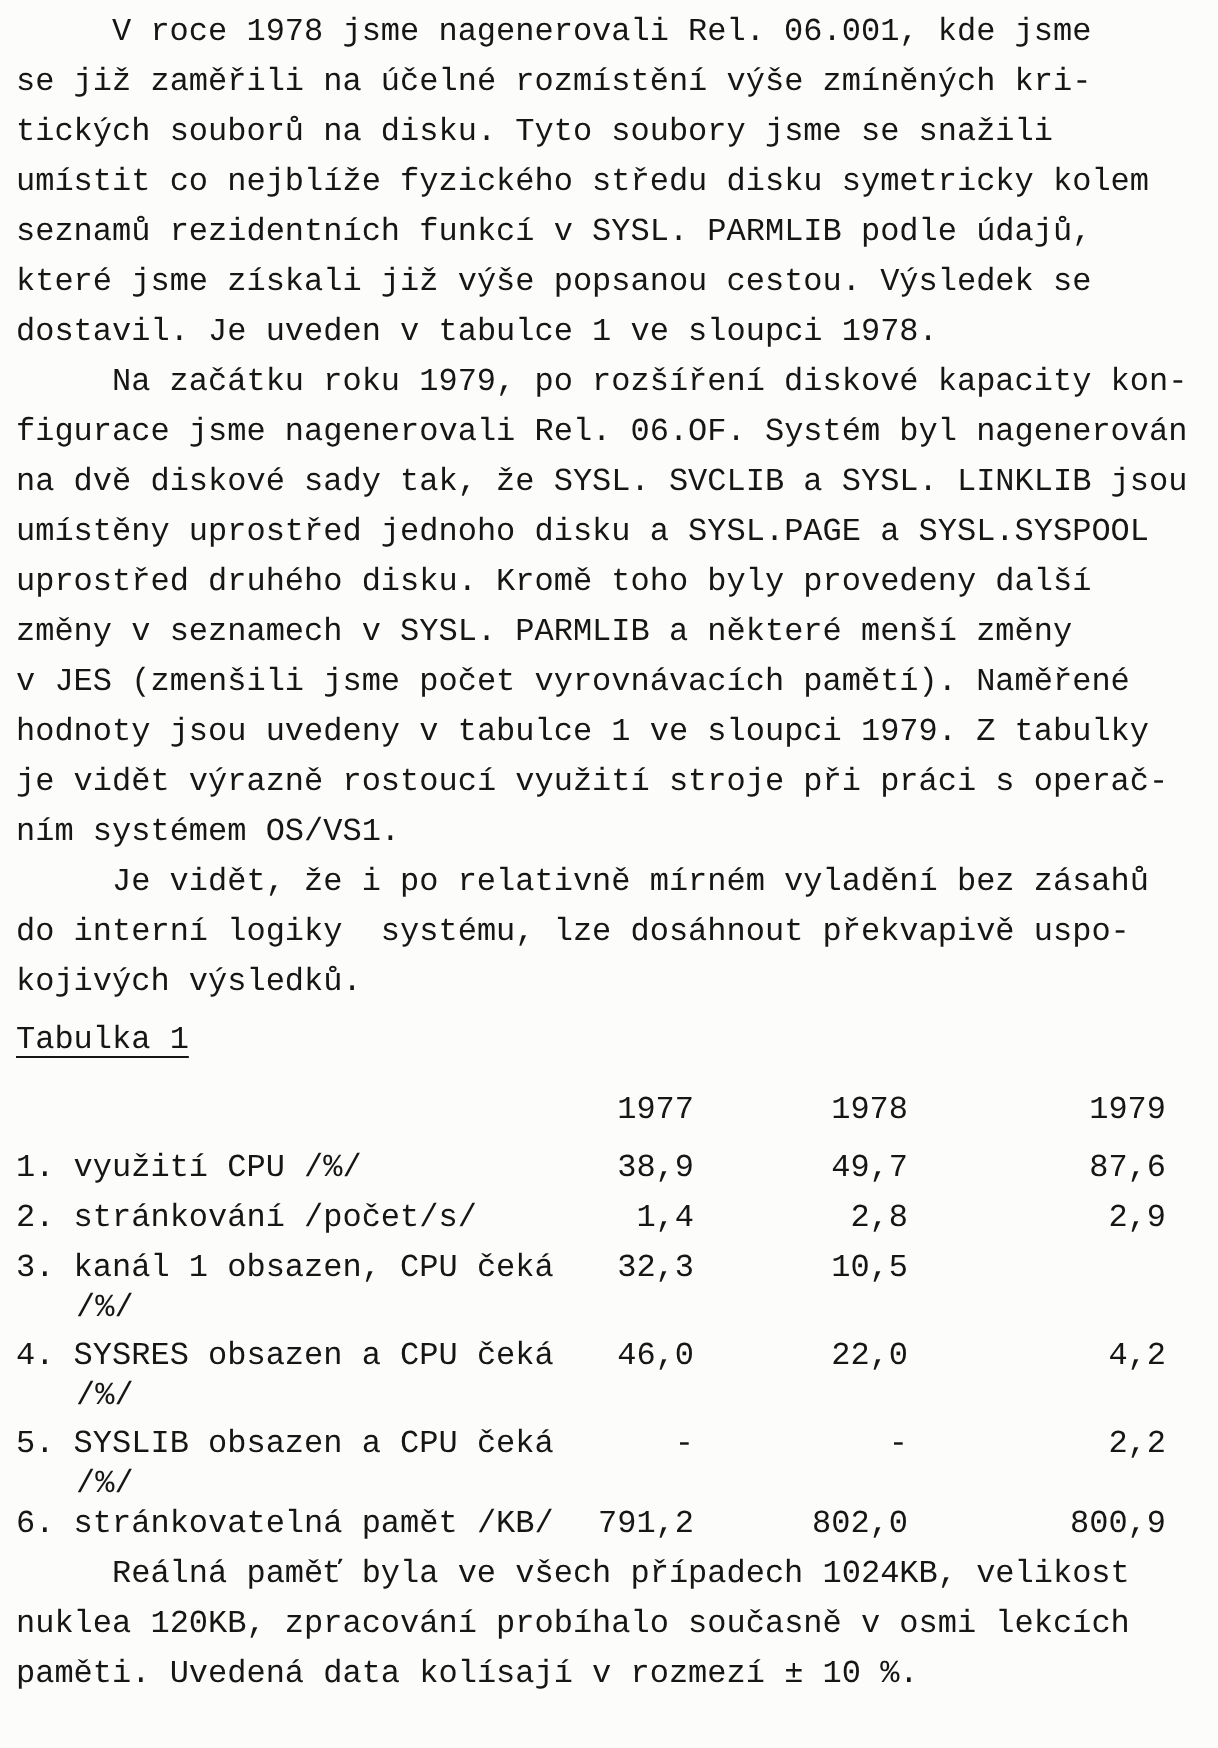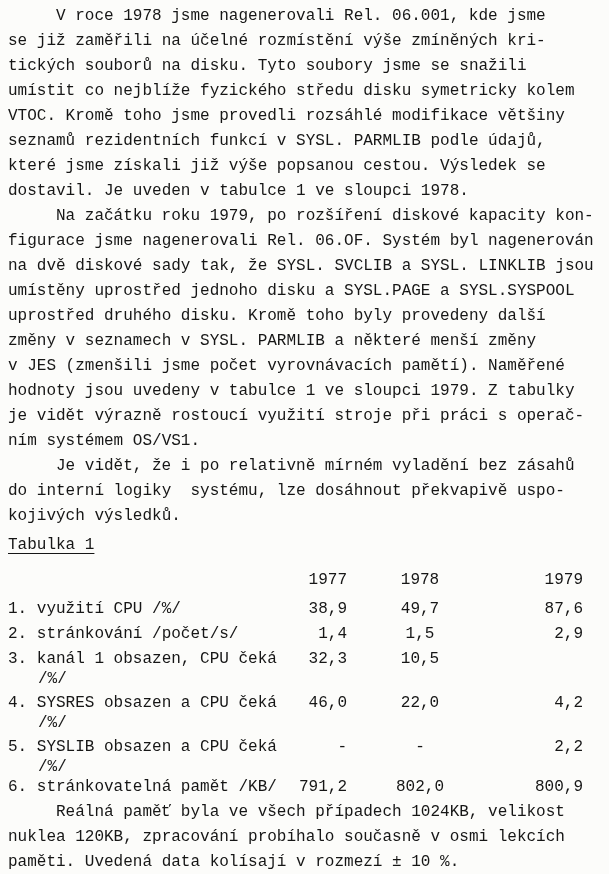--- a/index.html
+++ b/index.html
@@ -44,40 +44,39 @@
   .first-row { margin-top: 4px; }
   .gap { margin-top: 4px; }
   .tlabel { white-space: pre; }
   .tval {
     position: absolute;
     top: 0;
     text-align: right;
     white-space: pre;
   }
   .v0 { left: 219px; width: 120px; }
-  .v1 { left: 352px; width: 120px; text-align: center; }
+  .v1 { left: 326px; width: 120px; }
   .v2 { left: 455px; width: 120px; }
   .sub-line {
     height: 15px;
     line-height: 15px;
     padding-left: 30px;
     white-space: pre;
   }
   .footer { margin-top: 0; }
 </style>
 </head>
 <body>
 
 <div class="page">
   <div class="para">
       <div class="line indent">V roce 1978 jsme nagenerovali Rel. 06.001, kde jsme</div>
       <div class="line">se již zaměřili na účelné rozmístění výše zmíněných kri-</div>
       <div class="line">tických souborů na disku. Tyto soubory jsme se snažili</div>
       <div class="line">umístit co nejblíže fyzického středu disku symetricky kolem</div>
-      <div class="line">VTOC. Kromě toho jsme provedli rozsáhlé modifikace většiny</div>
       <div class="line">seznamů rezidentních funkcí v SYSL. PARMLIB podle údajů,</div>
       <div class="line">které jsme získali již výše popsanou cestou. Výsledek se</div>
       <div class="line">dostavil. Je uveden v tabulce 1 ve sloupci 1978.</div>
     </div>
   <div class="para">
       <div class="line indent">Na začátku roku 1979, po rozšíření diskové kapacity kon-</div>
       <div class="line">figurace jsme nagenerovali Rel. 06.OF. Systém byl nagenerován</div>
       <div class="line">na dvě diskové sady tak, že SYSL. SVCLIB a SYSL. LINKLIB jsou</div>
       <div class="line">umístěny uprostřed jednoho disku a SYSL.PAGE a SYSL.SYSPOOL</div>
       <div class="line">uprostřed druhého disku. Kromě toho byly provedeny další</div>
@@ -94,21 +93,21 @@
     </div>
 
   <div class="table-title">
     <span>Tabulka 1</span>
   </div>
 
   <div>
     <div class="trow thead" id="t-head"><span class="tval v0">1977</span><span class="tval v1">1978</span><span class="tval v2">1979</span></div>
     <div id="t-body">
         <div class="trow first-row"><span class="tlabel">1. využití CPU /%/</span><span class="tval v0">38,9</span><span class="tval v1">49,7</span><span class="tval v2">87,6</span></div>
-        <div class="trow"><span class="tlabel">2. stránkování /počet/s/</span><span class="tval v0">1,4</span><span class="tval v1">1,5</span><span class="tval v2">2,9</span></div>
+        <div class="trow"><span class="tlabel">2. stránkování /počet/s/</span><span class="tval v0">1,4</span><span class="tval v1">2,8</span><span class="tval v2">2,9</span></div>
         <div class="trow"><span class="tlabel">3. kanál 1 obsazen, CPU čeká</span><span class="tval v0">32,3</span><span class="tval v1">10,5</span></div>
         <div class="sub-line">/%/</div>
         <div class="trow gap"><span class="tlabel">4. SYSRES obsazen a CPU čeká</span><span class="tval v0">46,0</span><span class="tval v1">22,0</span><span class="tval v2">4,2</span></div>
         <div class="sub-line">/%/</div>
         <div class="trow gap"><span class="tlabel">5. SYSLIB obsazen a CPU čeká</span><span class="tval v0">-</span><span class="tval v1">-</span><span class="tval v2">2,2</span></div>
         <div class="sub-line">/%/</div>
         <div class="trow"><span class="tlabel">6. stránkovatelná pamět /KB/</span><span class="tval v0">791,2</span><span class="tval v1">802,0</span><span class="tval v2">800,9</span></div>
       </div>
   </div>
 

